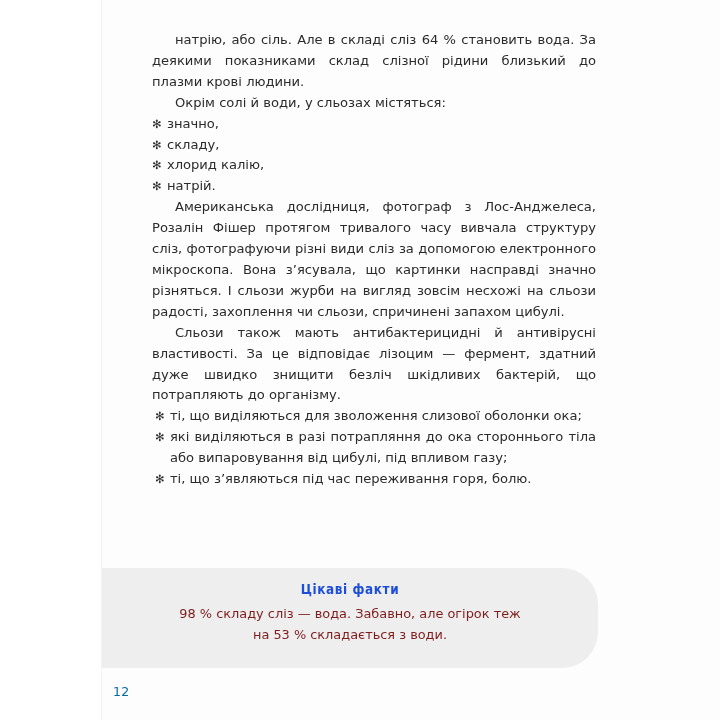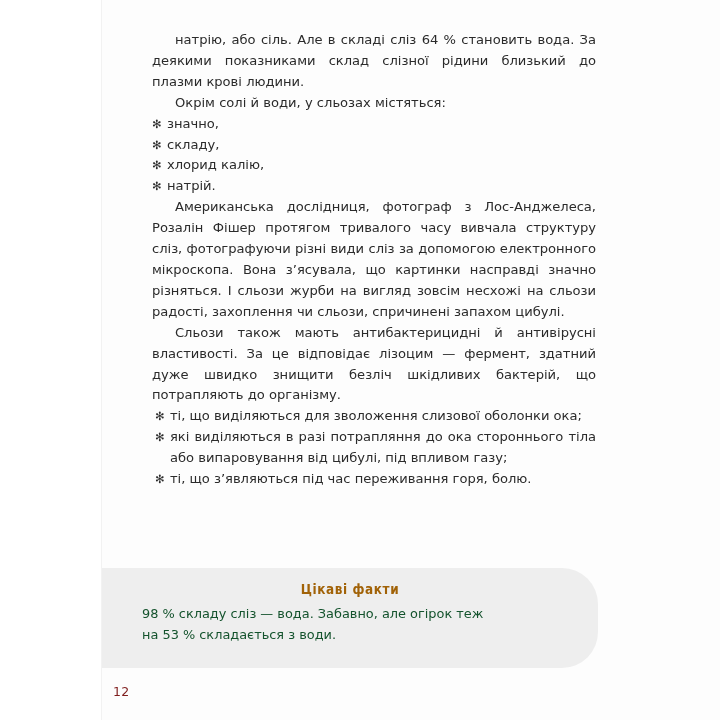--- a/index.html
+++ b/index.html
@@ -81,41 +81,42 @@
     background: #eeeeee;
     border-top-right-radius: 36px;
     border-bottom-right-radius: 36px;
     box-sizing: border-box;
     padding-top: 13px;
   }
   #fact-callout .fact-title {
     text-align: center;
     font-size: 13.4px;
     line-height: 18px;
-    color: #a16207;
+    color: #1d4ed8;
     font-family: "DejaVu Sans Condensed", "Liberation Sans Narrow", "DejaVu Sans", sans-serif;
     font-stretch: condensed;
     letter-spacing: 0.6px;
     font-weight: 600;
     margin-bottom: 5px;
   }
   #fact-callout .fact-body {
+    text-align: center;
     font-size: 12.9px;
     line-height: 20.5px;
-    color: #14532d;
+    color: #7f1d1d;
     padding: 0 40px;
   }
 
   
   #page-number {
     position: absolute;
     left: 11px;    
     top: 684px;
     font-size: 12.5px;
-    color: #7f1d1d;
+    color: #0369a1;
     letter-spacing: 0.3px;
   }
 </style>
 </head>
 <body>
 
 <div id="page-sheet">
 
   <div id="text-column">
 

